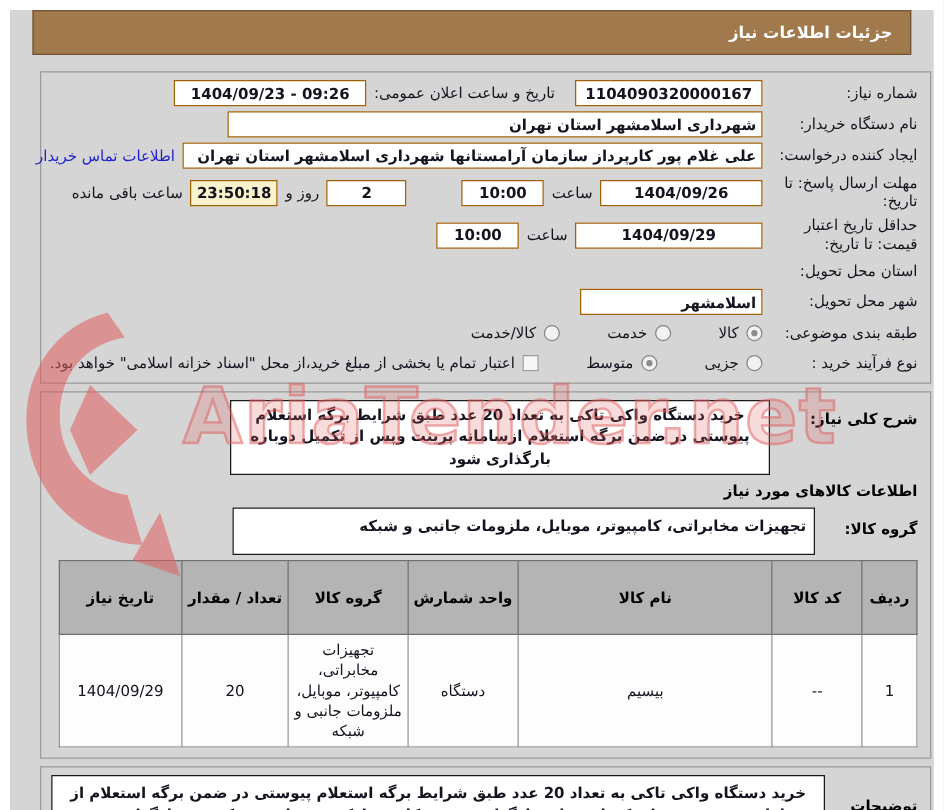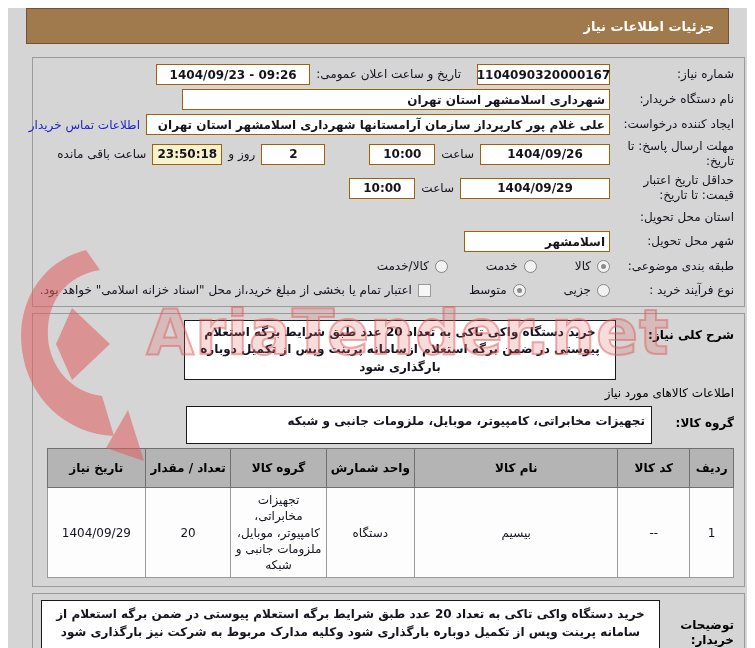--- a/index.html
+++ b/index.html
@@ -35,25 +35,25 @@
   .link{color:#2222cc;cursor:pointer;margin-right:auto;flex-shrink:0;}
   .rd{width:13px;height:13px;border-radius:50%;border:1px solid #858585;background:#f2f2f2;
       display:inline-block;position:relative;flex-shrink:0;box-sizing:border-box;}
   .rd.on::after{content:"";position:absolute;top:3px;left:3px;right:3px;bottom:3px;border-radius:50%;background:#8c8c8c;}
   .cb{width:13px;height:13px;border:1px solid #9a9a9a;background:#f6f6f6;flex-shrink:0;box-sizing:border-box;}
   .optgap{width:26px;flex-shrink:0;}
   .tbox{
     background:#fff;border:1px solid #1a1a1a;font-size:12px;font-weight:bold;
     text-align:center;padding:3px 6px;box-sizing:border-box;line-height:1.45;
   }
-  .sec-header{font-weight:normal;color:#000;margin:6px 0 6px;}
+  .sec-header{font-weight:bold;color:#000;margin:6px 0 6px;}
   table.goods{border-collapse:collapse;width:calc(100% - 6px);margin:2px 0 4px 2px;}
   table.goods th{
     background:#b4b4b4;border:1px solid #6f6f6f;font-size:12px;font-weight:bold;
-    padding:12px 3px;color:#000;
+    padding:22px 3px;color:#000;
   }
   table.goods td{
     background:#fdfdfd;border:1px solid #9a9a9a;text-align:center;
     font-size:12px;padding:4px 3px;line-height:1.35;
   }
   
   .wm-text{
     position:absolute;top:296px;left:88px;width:640px;
     font-size:62px;font-weight:bold;letter-spacing:1px;text-align:center;
     direction:ltr;pointer-events:none;z-index:6;
@@ -67,21 +67,21 @@
 <div class="page">
 
   <div class="titlebar">
     <span>جزئیات اطلاعات نیاز</span>
   </div>
 
   <div class="gbox first">
 
     <div class="row">
       <span class="lbl w120">شماره نیاز:</span>
-      <span class="fld" style="width:133px">1104090320000167</span>
+      <span class="fld" style="width:150px">1104090320000167</span>
       <span style="width:4px"></span>
       <span class="lbl">تاریخ و ساعت اعلان عمومی:</span>
       <span class="fld" style="width:154px" dir="ltr">1404/09/23 - 09:26</span>
     </div>
 
     <div class="row">
       <span class="lbl w120">نام دستگاه خریدار:</span>
       <span class="fld rt" style="width:428px">شهرداری اسلامشهر استان تهران</span>
     </div>
 

